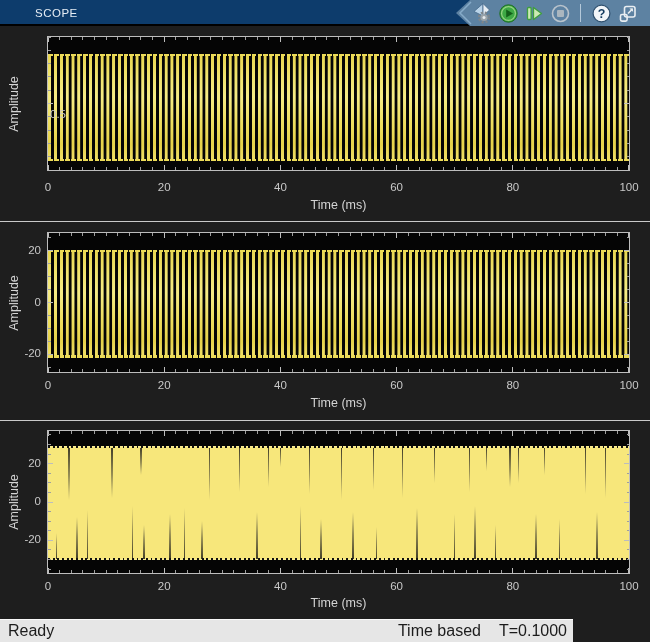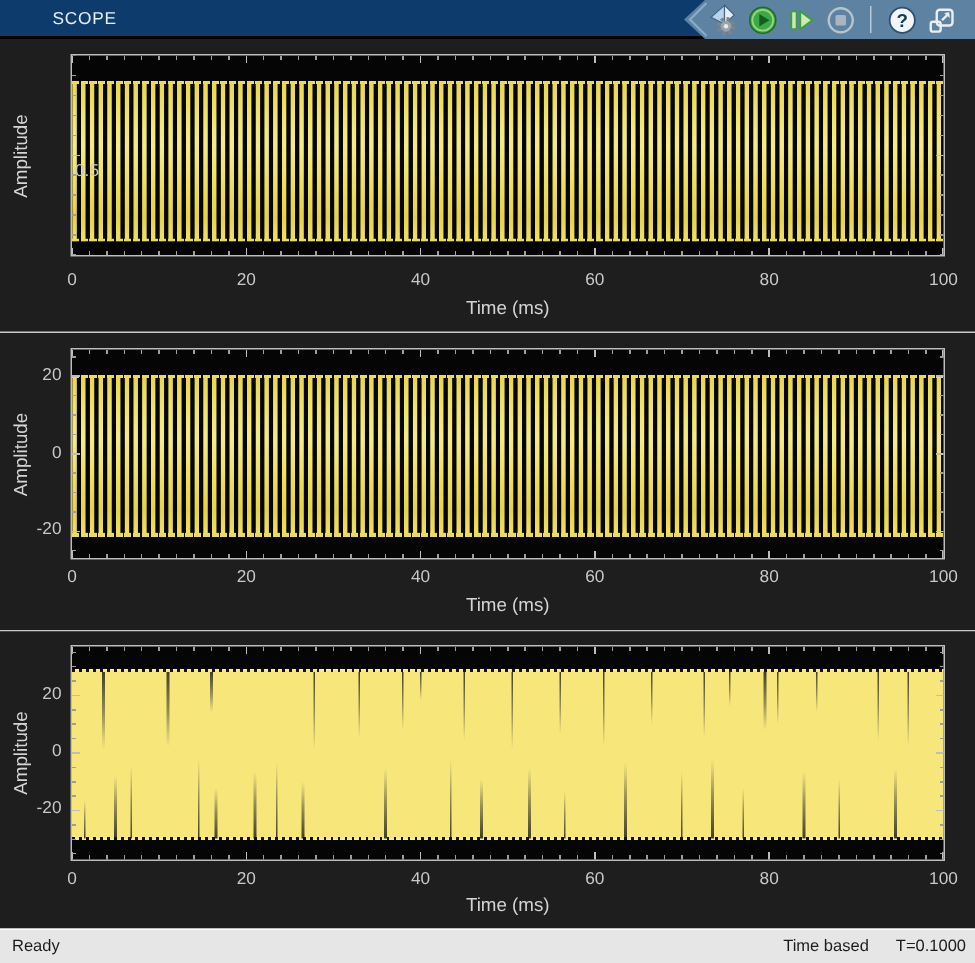--- a/index.html
+++ b/index.html
@@ -42,22 +42,22 @@
   .notch { position:absolute; width:1.4px; }
   .notch.t { background:linear-gradient(180deg,rgba(20,20,20,0.8) 0%,rgba(40,40,40,0.45) 55%,rgba(60,60,60,0.15) 85%,rgba(0,0,0,0) 100%); top:0; }
   .notch.b { background:linear-gradient(0deg,rgba(20,20,20,0.8) 0%,rgba(40,40,40,0.45) 55%,rgba(60,60,60,0.15) 85%,rgba(0,0,0,0) 100%); bottom:0; }
 
   .yax-label { position:absolute; color:#d4d4d4; font-size:12.5px; transform:translate(-50%,-50%) rotate(-90deg); white-space:nowrap; }
   .ytick-label { position:absolute; color:#c8c8c8; font-size:11.5px; width:40px; text-align:right; }
   .xtick-label { position:absolute; color:#c8c8c8; font-size:11.5px; width:40px; text-align:center; }
   .xax-label { position:absolute; color:#d4d4d4; font-size:12.5px; left:47px; width:583px; text-align:center; }
 
   
-  #statusbar { position:absolute; left:0; top:619px; width:650px; height:23px; background:#e6e6e6; border-top:1px solid #fafafa;
-               display:flex; align-items:center; font-size:11px; color:#1c1c1c; }
+  #statusbar { position:absolute; left:0; top:619px; width:573px; height:23px; background:#e6e6e6; border-top:1px solid #fafafa;
+               display:flex; align-items:center; font-size:16px; color:#1c1c1c; }
   #status-left { margin-left:8px; flex:1; }
   #status-mode { margin-right:18px; }
   #status-time { margin-right:6px; }
 </style>
 </head>
 <body>
 
 <div id="window">
   <div id="toolbar">
     <div class="tab" id="tab-scope">SCOPE</div>

